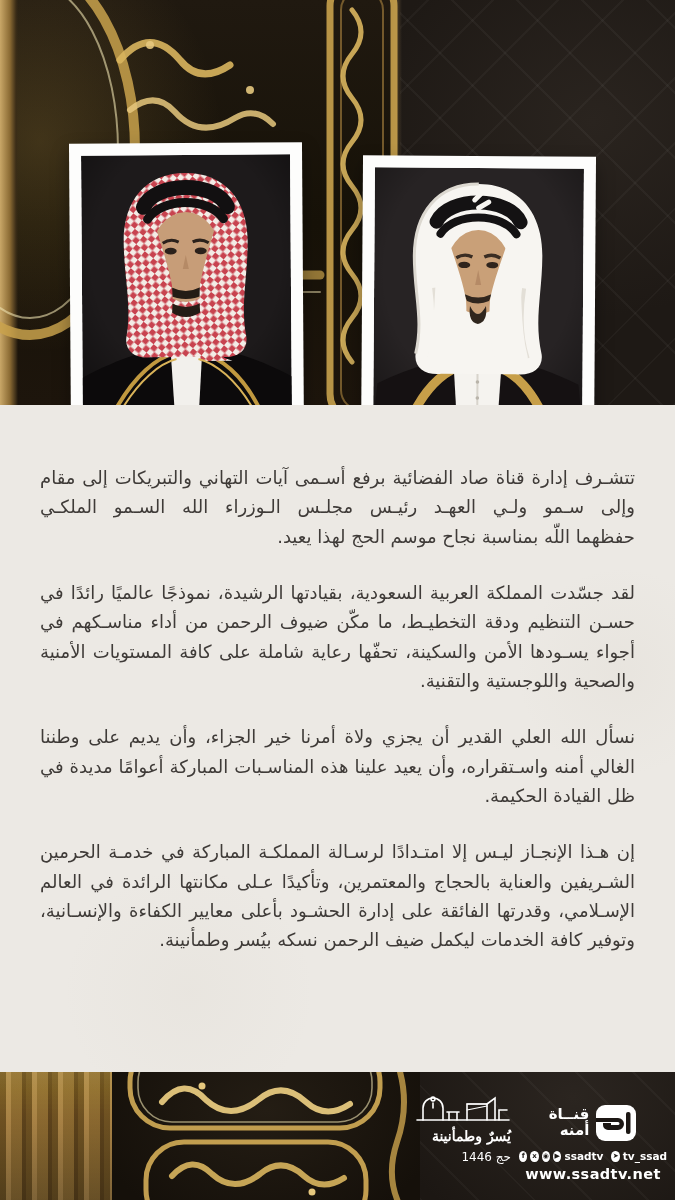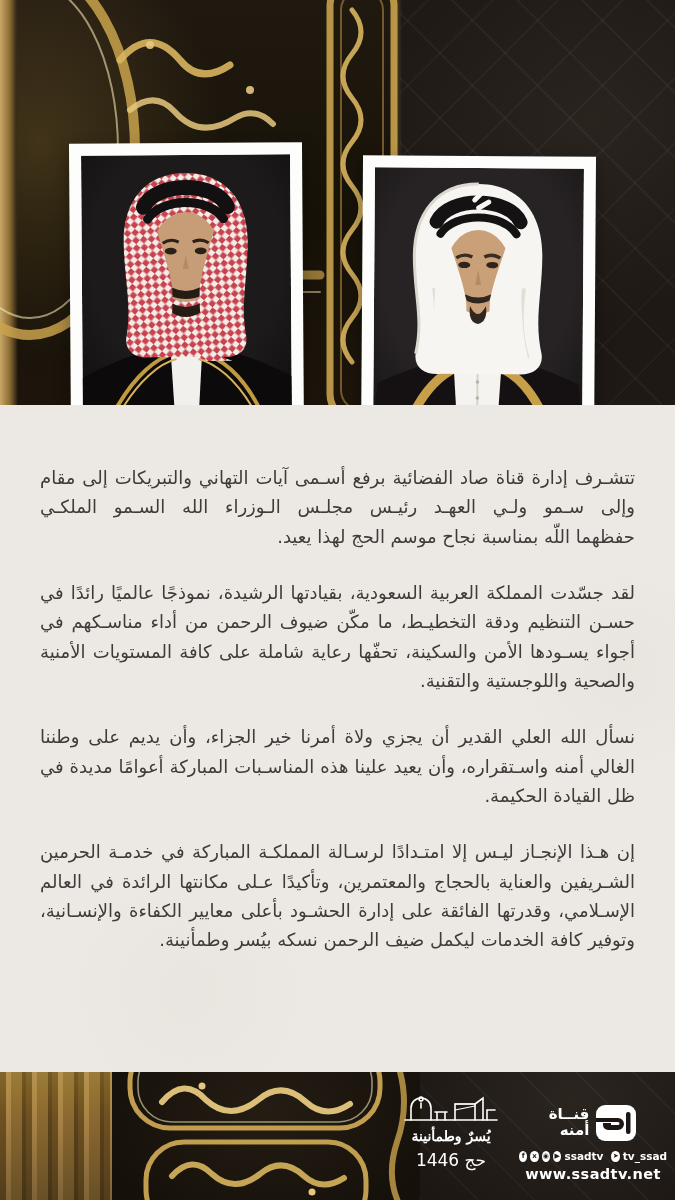--- a/index.html
+++ b/index.html
@@ -48,24 +48,24 @@
       repeating-linear-gradient(90deg,#6d5224 0 6px,#a8844a 6px 11px,#8a6a33 11px 22px,#5c431d 22px 26px),
       linear-gradient(180deg,rgba(255,230,160,.15),rgba(0,0,0,.25));
     background-blend-mode:overlay;}
   .kiswah-bottom{position:absolute;top:0;left:112px;width:308px;height:128px;
     background:radial-gradient(ellipse 220px 160px at 50% 30%,#241d14,#15100a 80%);}
   .logo-zone{position:absolute;top:0;right:0;width:255px;height:128px;
     background:
       repeating-linear-gradient(45deg,rgba(255,255,255,.03) 0 2px,rgba(0,0,0,0) 2px 40px),
       radial-gradient(ellipse 240px 180px at 60% 20%,#2b2520,#1c1713 80%);
     color:#fff;}
-  .hajj-logo{position:absolute;top:12px;right:172px;width:104px;text-align:center;}
+  .hajj-logo{position:absolute;top:12px;right:164px;width:104px;}
   .hajj-slogan{font-size:14px;font-weight:700;letter-spacing:.5px;margin-top:2px;
     font-family:"DejaVu Serif",serif;}
-  .hajj-season{font-size:17px;margin-top:6px;letter-spacing:1px;}
+  .hajj-season{font-size:12px;margin-top:6px;letter-spacing:1px;}
   .channel{position:absolute;top:10px;right:8px;width:148px;text-align:center;margin-top:20px;}
   .ch-row{display:flex;flex-direction:row;align-items:center;justify-content:center;gap:6px;direction:ltr;}
   .ch-words{display:flex;flex-direction:column;line-height:1.05;font-weight:700;font-size:15px;text-align:right;}
   .social{display:flex;direction:ltr;align-items:center;justify-content:center;gap:3px;margin-top:6px;font-size:10.5px;font-weight:700;}
   .si{display:inline-flex;width:11px;height:11px;border-radius:50%;background:#fff;color:#1d1916;
     font-size:7px;line-height:11px;align-items:center;justify-content:center;font-weight:700;}
   .website{font-size:14.5px;font-weight:700;letter-spacing:.4px;margin-top:4px;direction:ltr;}
 </style>
 </head>
 <body>

